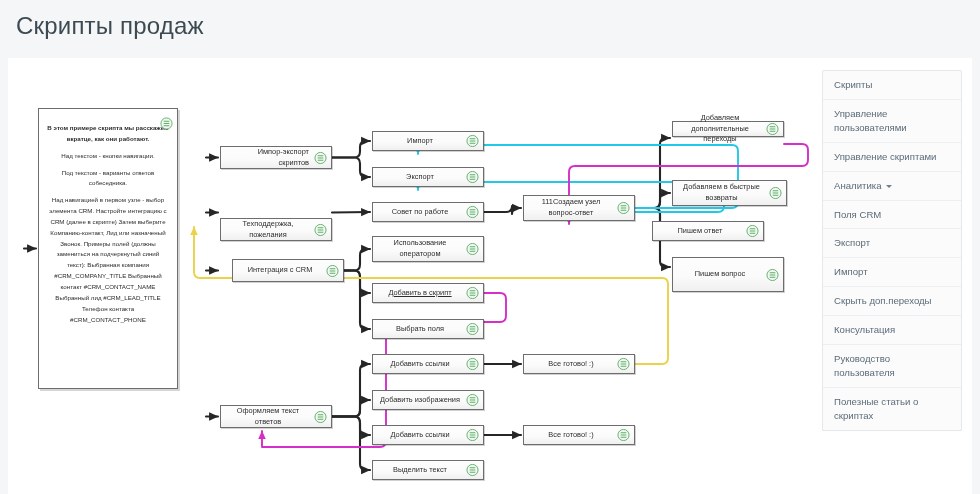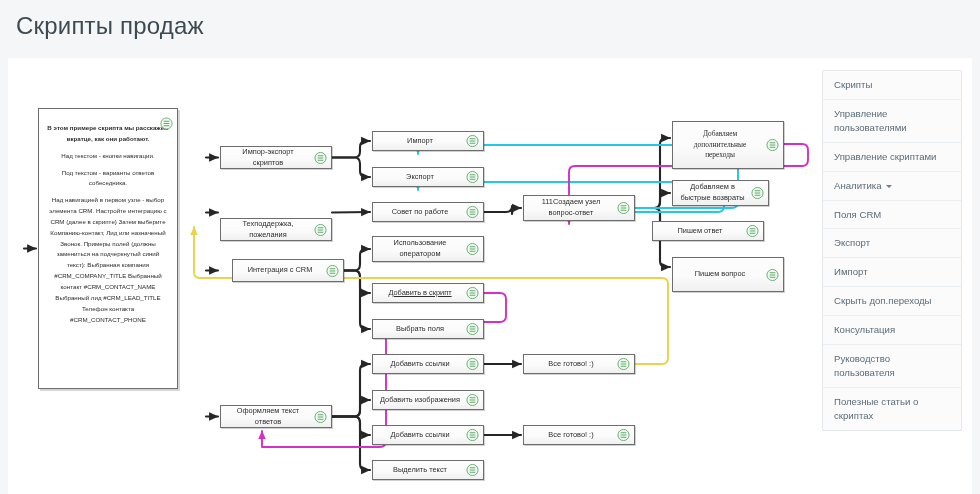--- a/index.html
+++ b/index.html
@@ -135,21 +135,21 @@
         <path d="M627,150 L646,150 Q652,150 652,144 L652,141 Q652,135 658,135 L662,135" fill="none" stroke="#262626" stroke-width="2.1" stroke-linecap="round" stroke-linejoin="round" marker-end="url(#ar-d)"></path>
         <path d="M627,150 L646,150 Q652,150 652,156 L652,167 Q652,173 658,173 L662,173" fill="none" stroke="#262626" stroke-width="2.1" stroke-linecap="round" stroke-linejoin="round" marker-end="url(#ar-d)"></path>
         <path d="M627,150 L646,150 Q652,150 652,156 L652,203 Q652,209 658,209 L662,209" fill="none" stroke="#262626" stroke-width="2.1" stroke-linecap="round" stroke-linejoin="round" marker-end="url(#ar-d)"></path>
         <path d="M627,150 L724,150 Q730,150 730,144 L730,93 Q730,87 724,87 L416,87 Q410,87 410,93 L410,96" fill="none" stroke="#22c8e8" stroke-width="1.9" stroke-linecap="round" stroke-linejoin="round" marker-end="url(#ar-c)"></path>
         <path d="M627,154 L710,154 Q716,154 716,148 L716,130 Q716,124 710,124 L416,124 Q410,124 410,130 L410,132" fill="none" stroke="#22c8e8" stroke-width="1.9" stroke-linecap="round" stroke-linejoin="round" marker-end="url(#ar-c)"></path>
         <path d="M776,86 L794,86 Q800,86 800,92 L800,102 Q800,108 794,108 L567,108 Q561,108 561,114 L561,166" fill="none" stroke="#d42fc8" stroke-width="1.9" stroke-linecap="round" stroke-linejoin="round" marker-end="url(#ar-m)"></path>
         <path d="M476,235 L492,235 Q498,235 498,241 L498,258 Q498,264 492,264 L384,264 Q378,264 378,270 L378,383 Q378,389 372,389 L254,389 L254,373" fill="none" stroke="#d42fc8" stroke-width="1.9" stroke-linecap="round" stroke-linejoin="round" marker-end="url(#ar-m)"></path>
         <path d="M627,306 L654,306 Q660,306 660,300 L660,226 Q660,220 654,220 L192,220 Q186,220 186,214 L186,169" fill="none" stroke="#ead24a" stroke-width="1.9" stroke-linecap="round" stroke-linejoin="round" marker-end="url(#ar-y)"></path>
       </svg>
     <div id="canvas">
-        <div class="node" id="n-import-export" style="left: 212px; top: 88px; width: 112px; height: 23px;">
+        <div class="node" id="n-import-export" style="left: 212px; top: 88px; width: 112px; height: 23px; text-align: right;">
           <span class="label">Импор-экспорт скриптов</span>
           <svg viewBox="0 0 14 14" class="menu-icon">
             <circle cx="7" cy="7" r="6" fill="#f2f8f2" stroke="#5fae69" stroke-width="1"></circle>
             <line x1="4" x2="10" y1="4.6" y2="4.6" stroke="#5fae69" stroke-width="1.1"></line>
             <line x1="4" x2="10" y1="7" y2="7" stroke="#5fae69" stroke-width="1.1"></line>
             <line x1="4" x2="10" y1="9.4" y2="9.4" stroke="#5fae69" stroke-width="1.1"></line>
           </svg>
         </div>
         <div class="node" id="n-support" style="left: 212px; top: 160px; width: 112px; height: 23px;">
           <span class="label">Техподдержка, пожелания</span>
@@ -288,30 +288,30 @@
         </div>
         <div class="node" id="n-done-2" style="left: 515px; top: 367px; width: 112px; height: 20px;">
           <span class="label">Все готово! :)</span>
           <svg viewBox="0 0 14 14" class="menu-icon">
             <circle cx="7" cy="7" r="6" fill="#f2f8f2" stroke="#5fae69" stroke-width="1"></circle>
             <line x1="4" x2="10" y1="4.6" y2="4.6" stroke="#5fae69" stroke-width="1.1"></line>
             <line x1="4" x2="10" y1="7" y2="7" stroke="#5fae69" stroke-width="1.1"></line>
             <line x1="4" x2="10" y1="9.4" y2="9.4" stroke="#5fae69" stroke-width="1.1"></line>
           </svg>
         </div>
-        <div class="node" id="n-extra-trans" style="left: 664px; top: 63px; width: 112px; height: 48px; font-family: Liberation Serif, serif;">
+        <div class="node" id="n-extra-trans" style="left: 664px; top: 63px; width: 112px; height: 16px;">
           <span class="label">Добавляем дополнительные переходы</span>
           <svg viewBox="0 0 14 14" class="menu-icon">
             <circle cx="7" cy="7" r="6" fill="#f2f8f2" stroke="#5fae69" stroke-width="1"></circle>
             <line x1="4" x2="10" y1="4.6" y2="4.6" stroke="#5fae69" stroke-width="1.1"></line>
             <line x1="4" x2="10" y1="7" y2="7" stroke="#5fae69" stroke-width="1.1"></line>
             <line x1="4" x2="10" y1="9.4" y2="9.4" stroke="#5fae69" stroke-width="1.1"></line>
           </svg>
         </div>
-        <div class="node" id="n-quick-ret" style="left: 664px; top: 122px; width: 97px; height: 26px;">
+        <div class="node" id="n-quick-ret" style="left: 664px; top: 122px; width: 115px; height: 26px;">
           <span class="label">Добавляем в быстрые возвраты</span>
           <svg viewBox="0 0 14 14" class="menu-icon">
             <circle cx="7" cy="7" r="6" fill="#f2f8f2" stroke="#5fae69" stroke-width="1"></circle>
             <line x1="4" x2="10" y1="4.6" y2="4.6" stroke="#5fae69" stroke-width="1.1"></line>
             <line x1="4" x2="10" y1="7" y2="7" stroke="#5fae69" stroke-width="1.1"></line>
             <line x1="4" x2="10" y1="9.4" y2="9.4" stroke="#5fae69" stroke-width="1.1"></line>
           </svg>
         </div>
         <div class="node" id="n-write-answer" style="left: 644px; top: 163px; width: 112px; height: 20px;">
           <span class="label">Пишем ответ</span>

